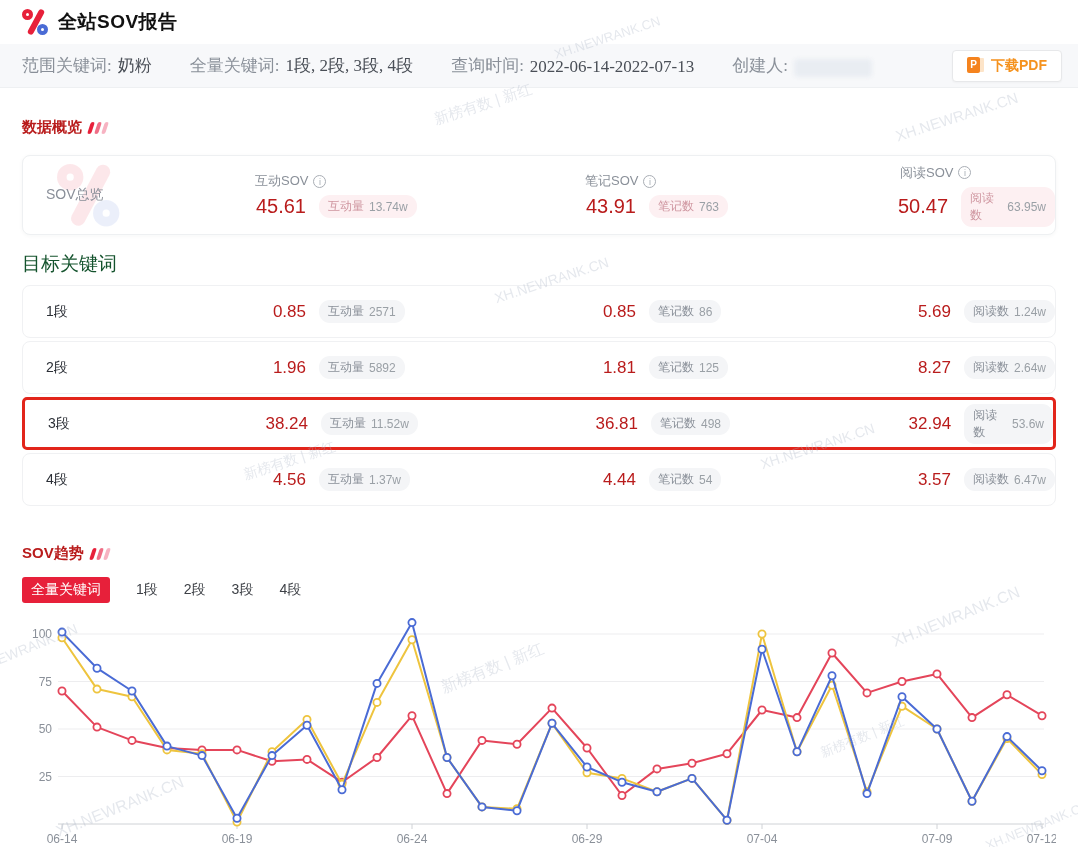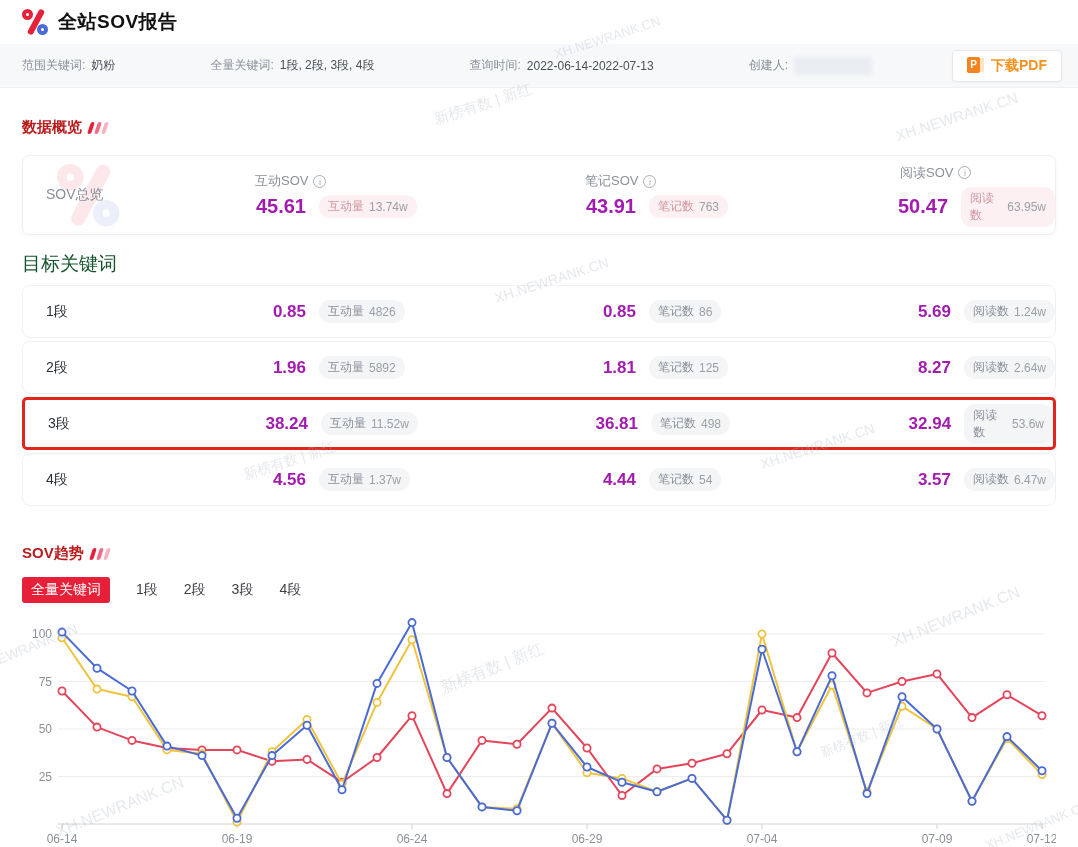--- a/index.html
+++ b/index.html
@@ -9,21 +9,21 @@
   
   .hdr { display:flex; align-items:center; gap:10px; height:44px; padding:0 22px; background:#fff;text-align:right; }
   .logo { position:relative; width:26px; height:26px; flex:0 0 auto; }
   .logo .slash { position:absolute; left:11px; top:-1px; width:6px; height:28px; border-radius:3px; background:#e7203a; transform:rotate(28deg); }
   .logo .ring-t { position:absolute; left:0; top:0; width:11px; height:11px; border:4.5px solid #e7203a; border-radius:50%; }
   .logo .ring-b { position:absolute; right:0; bottom:0; width:11px; height:11px; border:4.5px solid #4a6bd5; border-radius:50%; }
   .hdr-title { font-size:19px; font-weight:bold; color:#111; letter-spacing:.5px; }
 
   
   .info-bar { display:flex; align-items:center; height:44px; background:#f7f8fa; border-bottom:1px solid #eef0f2; padding:0 16px 0 22px; }
-  .info-item { display:flex; align-items:center; font-size:12px; }
+  .info-item { display:flex; align-items:flex-end; font-size:17px;font-family:Liberation Serif, serif; }
   .info-item .lbl { color:#8a9099; margin-right:6px; white-space:nowrap; }
   .info-item .val { color:#4a4f57; white-space:nowrap; }
   .creator-blur { width:78px; height:18px; border-radius:4px; background:#e9edf2; filter:blur(2px); }
   .pdf-btn { margin-left:auto; display:flex; align-items:center; gap:7px; background:#fff; border:1px solid #e7e8ea; border-radius:4px; padding:6px 14px; cursor:pointer; box-shadow:0 1px 2px rgba(0,0,0,.03); }
   .pdf-btn .txt { color:#f5921e; font-size:14px; font-weight:bold; }
   .pdf-ic { position:relative; width:17px; height:17px; }
   .pdf-ic .page { position:absolute; right:0; top:1px; width:9px; height:14px; background:#fde4c8; border-radius:1px; }
   .pdf-ic .front { position:absolute; left:0; top:0; width:13px; height:16px; background:#f5831e; border-radius:2px; color:#fff; font-size:10px; font-weight:bold; text-align:center; line-height:16px; }
 
   
@@ -40,21 +40,21 @@
 
   .ov-card { margin-top:18px; height:80px; border:1px solid #eef0f2; border-radius:8px; background:#fff; box-shadow:0 1px 4px rgba(30,40,60,.04); }
   .ov-card .grid-row { height:100%; }
   .ov-label-cell { position:relative; padding-left:23px; height:100%; display:flex; align-items:center; }
   .ov-label { font-size:14px; color:#8a8f99; position:relative; z-index:1; }
   .wm-logo { position:absolute; left:34px; top:8px; transform:scale(2.4); transform-origin:top left; opacity:.10; z-index:0; }
   .ov-col { display:flex; flex-direction:column; gap:5px; }
   .ov-head { display:flex; align-items:center; gap:5px; font-size:13px; color:#8a9099; margin-left:12px; }
   .i-icon { width:13px; height:13px; border:1px solid #a9aeb5; border-radius:50%; font-size:9px; line-height:12px; text-align:center; color:#a9aeb5; font-style:normal; }
   .metric { display:flex; align-items:center; }
-  .num { width:63px; text-align:right; font-weight:bold; color:#a21caf; font-size:20px; }
+  .num { width:63px; text-align:right; font-weight:normal; color:#b91c1c; font-size:20px; }
   .kw-row .num { font-size:17px; }
   .badge { display:inline-flex; align-items:center; gap:5px; margin-left:13px; padding:3px 9px; border-radius:11px; font-size:12px; }
   .badge.pink { background:#fdf0f2; }
   .badge.pink .bl { color:#cf96a0; }
   .badge.gray { background:#f4f5f7; }
   .badge.gray .bl { color:#8a9099; }
   .badge .bv { color:#9aa0a6; }
 
   .target-label { margin-top:16px; font-size:19px; color:#14532d; }
   .kw-rows { margin-top:8px; display:flex; flex-direction:column; gap:3px; }
@@ -179,21 +179,21 @@
   <div class="target-label">目标关键词</div>
 
   <div class="kw-rows" id="kw-rows">
       <div class="kw-row">
         <div class="grid-row">
           <div class="kw-label">1段</div>
           <div class="metric">
             <div class="num">0.85</div>
             <span class="badge gray">
               <span class="bl">互动量</span>
-              <span class="bv">4826</span>
+              <span class="bv">2571</span>
             </span>
           </div>
           <div class="metric">
             <div class="num">0.85</div>
             <span class="badge gray">
               <span class="bl">笔记数</span>
               <span class="bv">86</span>
             </span>
           </div>
           <div class="metric">

